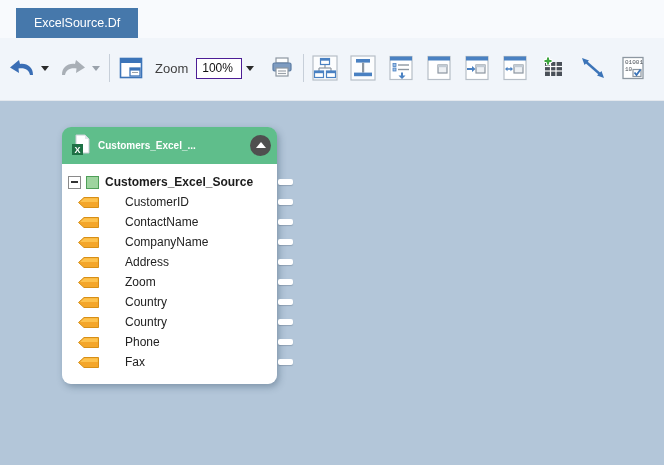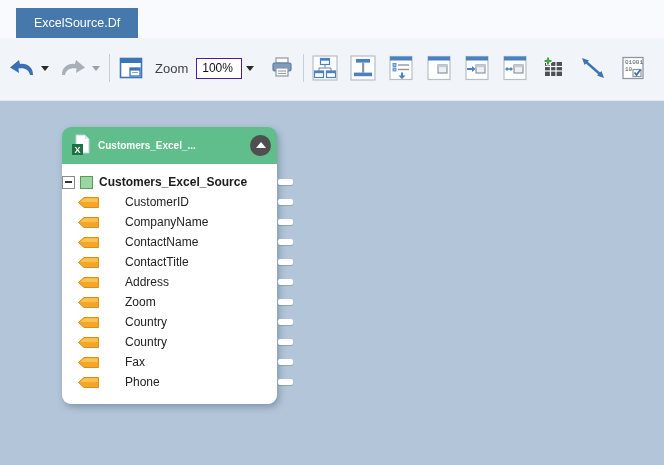--- a/index.html
+++ b/index.html
@@ -90,21 +90,21 @@
     border-bottom:6px solid #ffffff; margin-top:-1px;
   }
   .node-body {
     background:#ffffff; border-radius:0 0 9px 9px;
     padding:8px 0 12px 0;
   }
   .trow {
     height:20px; display:flex; align-items:center; position:relative;
     white-space:nowrap; cursor:default;
   }
-  .trow.root { }
+  .trow.root { padding-left:6px; }
   .trow.field { padding-left:16px; }
   .expander {
     width:13px; height:13px; background:#ffffff; border:1px solid #8a8a8a;
     display:flex; align-items:center; justify-content:center; flex:0 0 auto;
     cursor:pointer;
   }
   .expander .minus { width:7px; height:1.6px; background:#333; }
   .rootsq {
     width:13px; height:13px; background:#9ed49f; border:1px solid #4f9f58;
     margin-left:5px; flex:0 0 auto;
@@ -362,45 +362,35 @@
           <span class="stub"></span>
         </div>
 
         <div class="trow field">
           <span class="tag-icon">
               <svg width="21" height="11" viewBox="0 0 21 11">
                 <path d="M0.5 5.5 L6 0.5 L20.5 0.5 L20.5 10.5 L6 10.5 Z" fill="#f4a62a" stroke="#d78f16" stroke-width="1"></path>
                 <path d="M1.5 5.5 L6.4 1.2 L19.7 1.2 L19.7 5 L1.8 5 Z" fill="#ffc957" opacity="0.8"></path>
               </svg>
             </span>
+          <span class="field-label">ContactName</span>
+          <span class="stub"></span>
+        </div>
+
+        <div class="trow field">
+          <span class="tag-icon">
+              <svg width="21" height="11" viewBox="0 0 21 11">
+                <path d="M0.5 5.5 L6 0.5 L20.5 0.5 L20.5 10.5 L6 10.5 Z" fill="#f4a62a" stroke="#d78f16" stroke-width="1"></path>
+                <path d="M1.5 5.5 L6.4 1.2 L19.7 1.2 L19.7 5 L1.8 5 Z" fill="#ffc957" opacity="0.8"></path>
+              </svg>
+            </span>
           <span class="field-label">CompanyName</span>
           <span class="stub"></span>
         </div>
 
-        <div class="trow field">
-          <span class="tag-icon">
-              <svg width="21" height="11" viewBox="0 0 21 11">
-                <path d="M0.5 5.5 L6 0.5 L20.5 0.5 L20.5 10.5 L6 10.5 Z" fill="#f4a62a" stroke="#d78f16" stroke-width="1"></path>
-                <path d="M1.5 5.5 L6.4 1.2 L19.7 1.2 L19.7 5 L1.8 5 Z" fill="#ffc957" opacity="0.8"></path>
-              </svg>
-            </span>
-          <span class="field-label">ContactName</span>
-          <span class="stub"></span>
-        </div>
-
-        <div class="trow field">
-          <span class="tag-icon">
-              <svg width="21" height="11" viewBox="0 0 21 11">
-                <path d="M0.5 5.5 L6 0.5 L20.5 0.5 L20.5 10.5 L6 10.5 Z" fill="#f4a62a" stroke="#d78f16" stroke-width="1"></path>
-                <path d="M1.5 5.5 L6.4 1.2 L19.7 1.2 L19.7 5 L1.8 5 Z" fill="#ffc957" opacity="0.8"></path>
-              </svg>
-            </span>
-          <span class="field-label">ContactTitle</span>
-          <span class="stub"></span>
-        </div>
 
         <div class="trow field">
           <span class="tag-icon">
               <svg width="21" height="11" viewBox="0 0 21 11">
                 <path d="M0.5 5.5 L6 0.5 L20.5 0.5 L20.5 10.5 L6 10.5 Z" fill="#f4a62a" stroke="#d78f16" stroke-width="1"></path>
                 <path d="M1.5 5.5 L6.4 1.2 L19.7 1.2 L19.7 5 L1.8 5 Z" fill="#ffc957" opacity="0.8"></path>
               </svg>
             </span>
           <span class="field-label">Address</span>
           <span class="stub"></span>
@@ -440,32 +430,32 @@
           <span class="stub"></span>
         </div>
 
         <div class="trow field">
           <span class="tag-icon">
               <svg width="21" height="11" viewBox="0 0 21 11">
                 <path d="M0.5 5.5 L6 0.5 L20.5 0.5 L20.5 10.5 L6 10.5 Z" fill="#f4a62a" stroke="#d78f16" stroke-width="1"></path>
                 <path d="M1.5 5.5 L6.4 1.2 L19.7 1.2 L19.7 5 L1.8 5 Z" fill="#ffc957" opacity="0.8"></path>
               </svg>
             </span>
+          <span class="field-label">Phone</span>
+          <span class="stub"></span>
+        </div>
+
+        <div class="trow field">
+          <span class="tag-icon">
+              <svg width="21" height="11" viewBox="0 0 21 11">
+                <path d="M0.5 5.5 L6 0.5 L20.5 0.5 L20.5 10.5 L6 10.5 Z" fill="#f4a62a" stroke="#d78f16" stroke-width="1"></path>
+                <path d="M1.5 5.5 L6.4 1.2 L19.7 1.2 L19.7 5 L1.8 5 Z" fill="#ffc957" opacity="0.8"></path>
+              </svg>
+            </span>
           <span class="field-label">Fax</span>
-          <span class="stub"></span>
-        </div>
-
-        <div class="trow field">
-          <span class="tag-icon">
-              <svg width="21" height="11" viewBox="0 0 21 11">
-                <path d="M0.5 5.5 L6 0.5 L20.5 0.5 L20.5 10.5 L6 10.5 Z" fill="#f4a62a" stroke="#d78f16" stroke-width="1"></path>
-                <path d="M1.5 5.5 L6.4 1.2 L19.7 1.2 L19.7 5 L1.8 5 Z" fill="#ffc957" opacity="0.8"></path>
-              </svg>
-            </span>
-          <span class="field-label">Phone</span>
           <span class="stub"></span>
         </div>
 
       </div>
     </div>
 
   </div>
 </div>
 
 </body></html>

